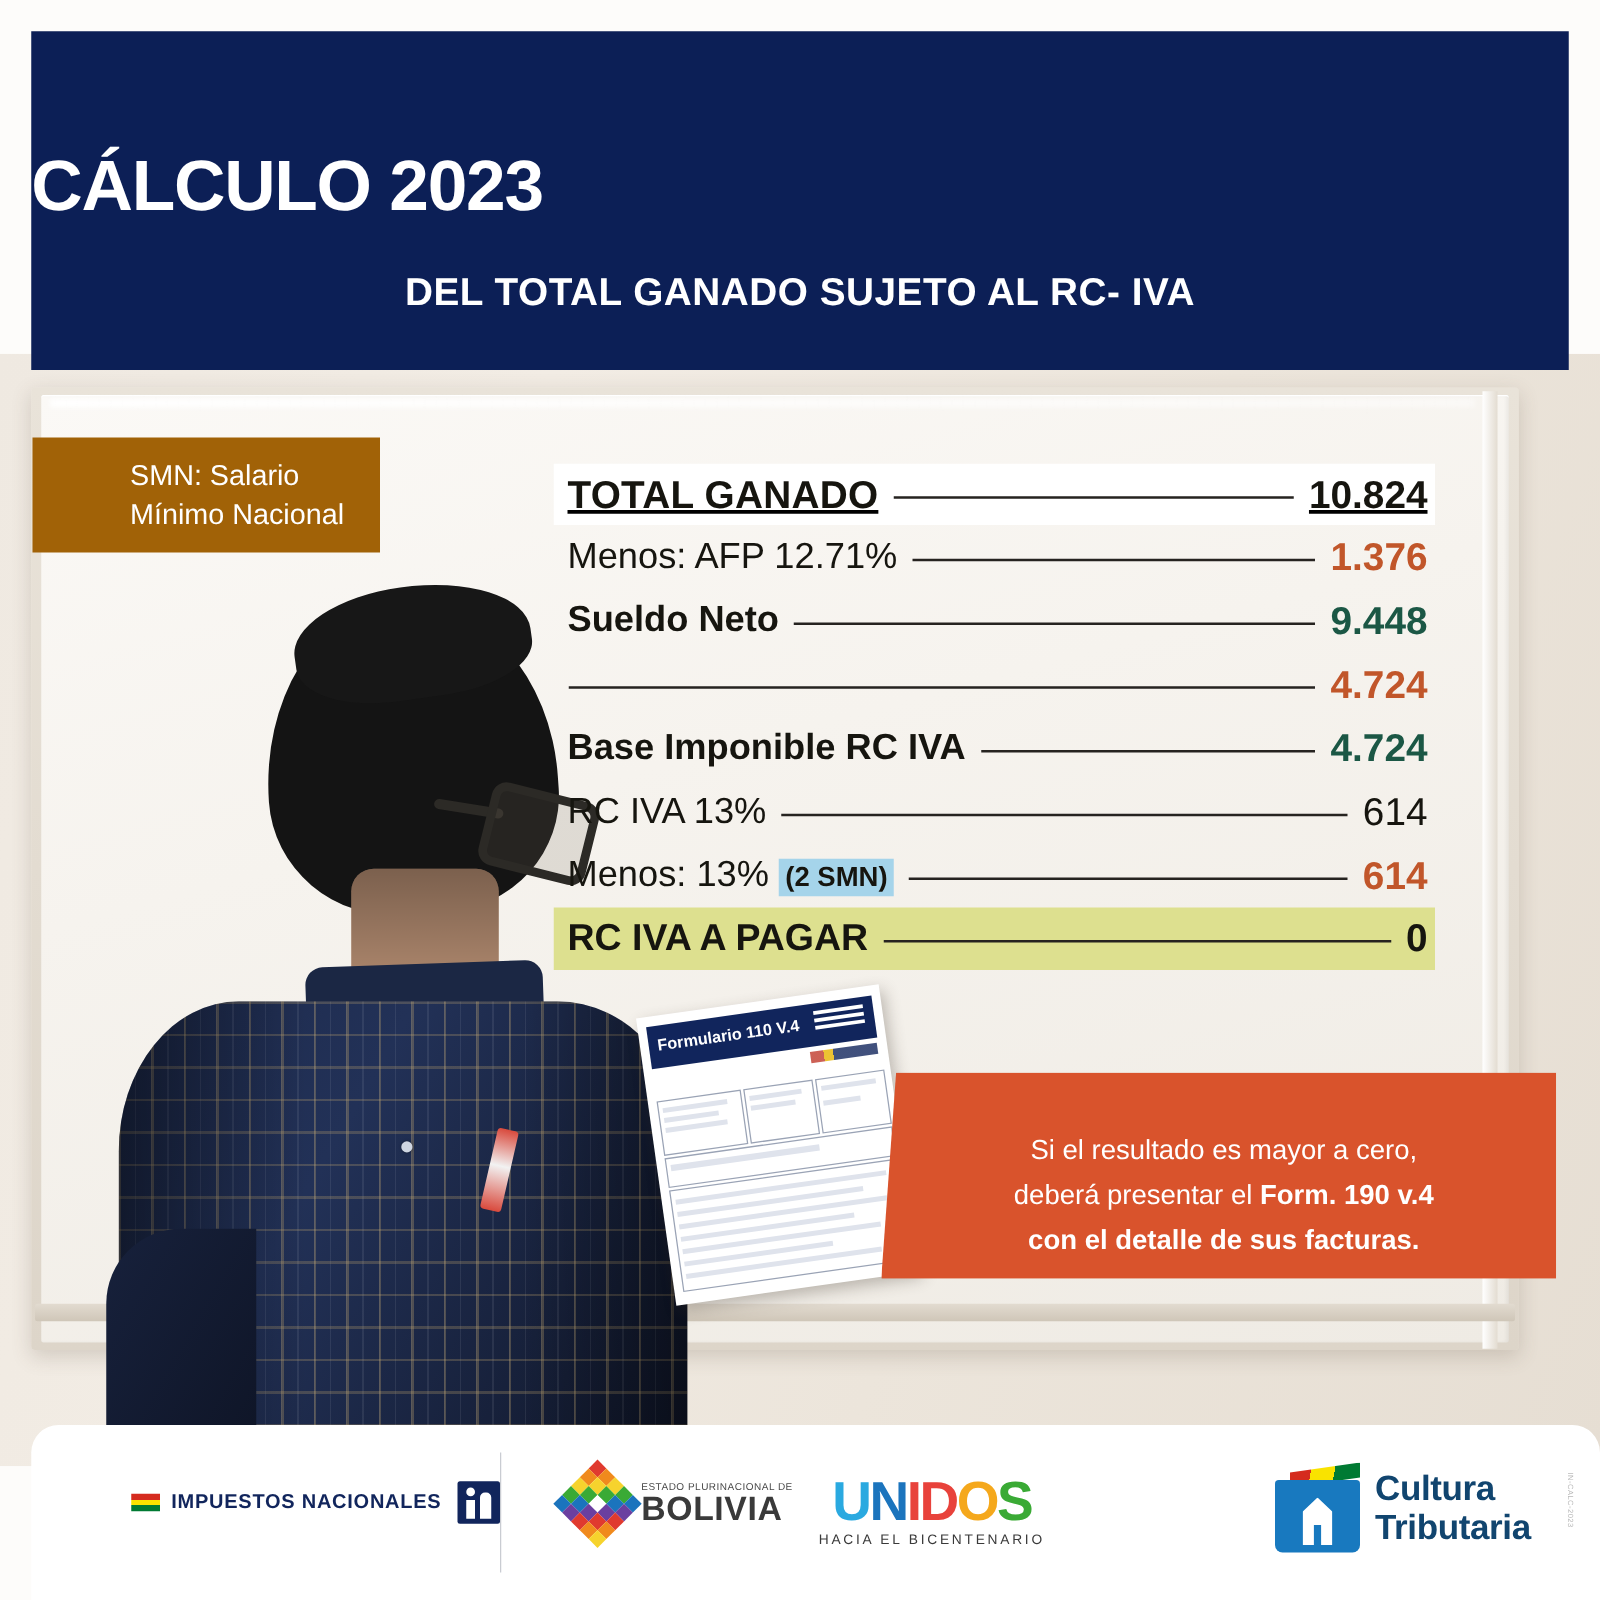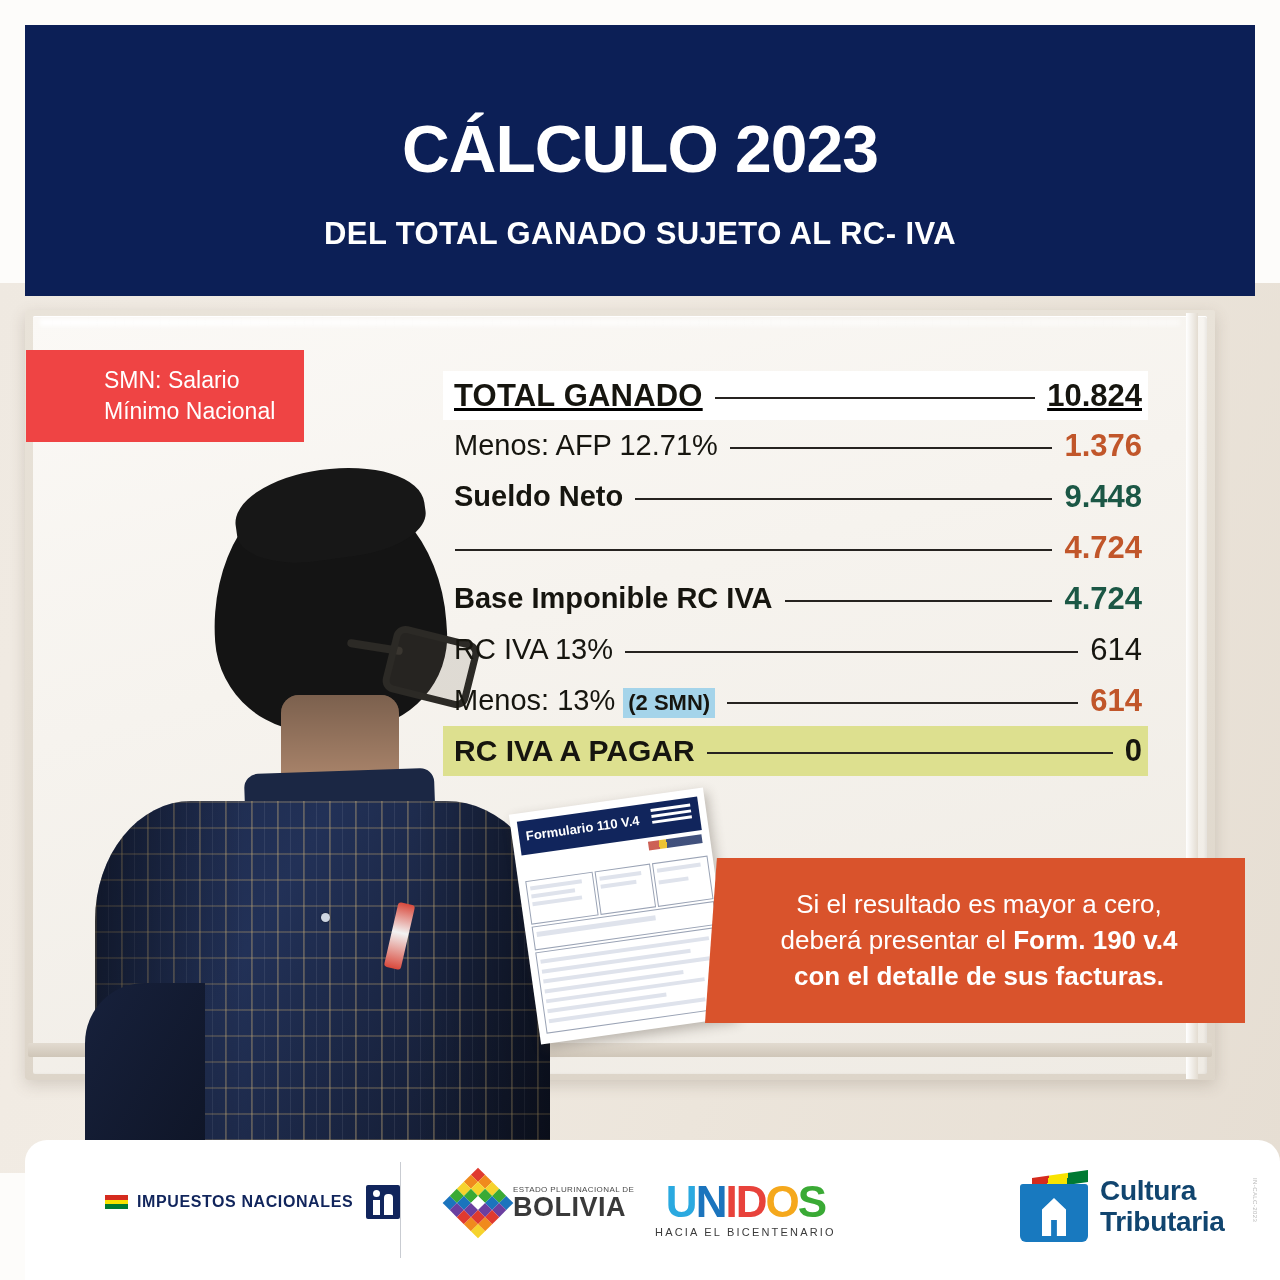--- a/index.html
+++ b/index.html
@@ -67,30 +67,30 @@
     background:#cfd6e2;border-radius:50%;box-shadow:0 0 2px rgba(0,0,0,.5);}
   .p-lanyard{position:absolute;left:296px;top:420px;width:17px;height:66px;
     background:linear-gradient(180deg,#d94a3d,#f2f2f2 45%,#d94a3d);
     transform:rotate(13deg);border-radius:3px;}
   .p-shoulderL{position:absolute;left:-10px;top:500px;width:120px;height:210px;
     background:linear-gradient(120deg,#17213c,#0e1425);border-radius:60px 0 0 0;}
 
   
   .header{position:absolute;left:25px;top:25px;width:1230px;height:271px;
     background:#0c1f56;}
-  .h-title{position:absolute;left:0;right:0;top:82px;text-align:center;
-    color:#ffffff;font-size:66px;font-weight:bold;letter-spacing:-1px;
+  .h-title{position:absolute;left:0;right:0;top:82px;text-align:left;
+    color:#ffffff;font-size:57px;font-weight:bold;letter-spacing:-1px;
     line-height:84px;white-space:nowrap;}
   .h-sub{position:absolute;left:0;right:0;top:192px;text-align:center;
     color:#ffffff;font-size:31px;font-weight:bold;letter-spacing:.4px;
     line-height:34px;white-space:nowrap;}
 
   
   .smn{position:absolute;left:26px;top:350px;width:278px;height:92px;
-    background:#ef4444;display:flex;align-items:center;}
+    background:#a16207;display:flex;align-items:center;}
   .smn span{color:#ffffff;font-size:23px;line-height:31px;padding-left:39px;}
 
   
   .calc{position:absolute;left:443px;top:371px;width:705px;}
   .row{position:relative;height:51px;display:flex;align-items:center;}
   .row .lbl{font-size:29px;color:#16150f;white-space:nowrap;padding-left:11px;}
   .row .lead{flex:1;height:0;border-top:2px solid #262320;margin:4px 12px 0 12px;min-width:18px;}
   .row .val{font-size:31px;white-space:nowrap;padding-right:6px;}
   .row.total{background:#ffffff;height:49px;text-decoration:underline;}
   .row.total .lbl{font-weight:bold;font-size:31px;letter-spacing:.2px;}
@@ -115,21 +115,21 @@
   .f-lines i{display:block;height:3px;background:#fff;margin-bottom:3px;}
   .f-logo{position:absolute;right:8px;top:46px;width:54px;height:9px;
     background:linear-gradient(90deg,#c0392b 0 20%,#e8b400 20% 34%,#11255c 34% 100%);opacity:.8;}
   .f-grid{position:absolute;left:7px;top:60px;width:182px;height:165px;}
   .f-grid b{position:absolute;background:#dfe3ec;display:block;}
   .f-box{position:absolute;border:1px solid #9aa3b5;}
 
   
   .callout{position:absolute;left:705px;top:858px;width:540px;height:165px;
     background:#d9532c;clip-path:polygon(2.2% 0%, 100% 0%, 100% 100%, 0% 100%);}
-  .callout p{margin:0;color:#ffffff;font-size:26px;line-height:36px;text-align:center;
+  .callout p{margin:16px;color:#ffffff;font-size:22px;line-height:36px;text-align:center;
     padding:28px 26px 0 34px;}
   .callout b{font-weight:bold;}
 
   
   .footer{position:absolute;left:25px;top:1140px;width:1255px;height:140px;
     background:#ffffff;border-radius:22px 22px 0 0;}
   .f-divider{position:absolute;left:375px;top:22px;width:1px;height:96px;background:#c9ccd2;}
   .logo-in{position:absolute;left:80px;top:45px;display:flex;align-items:center;gap:9px;}
   .flag-bo{width:23px;height:14px;background:linear-gradient(180deg,#d52b1e 0 33%,#f9e300 33% 66%,#007a33 66% 100%);}
   .logo-in .txt{font-size:16px;font-weight:bold;color:#11255c;letter-spacing:.6px;white-space:nowrap;}

